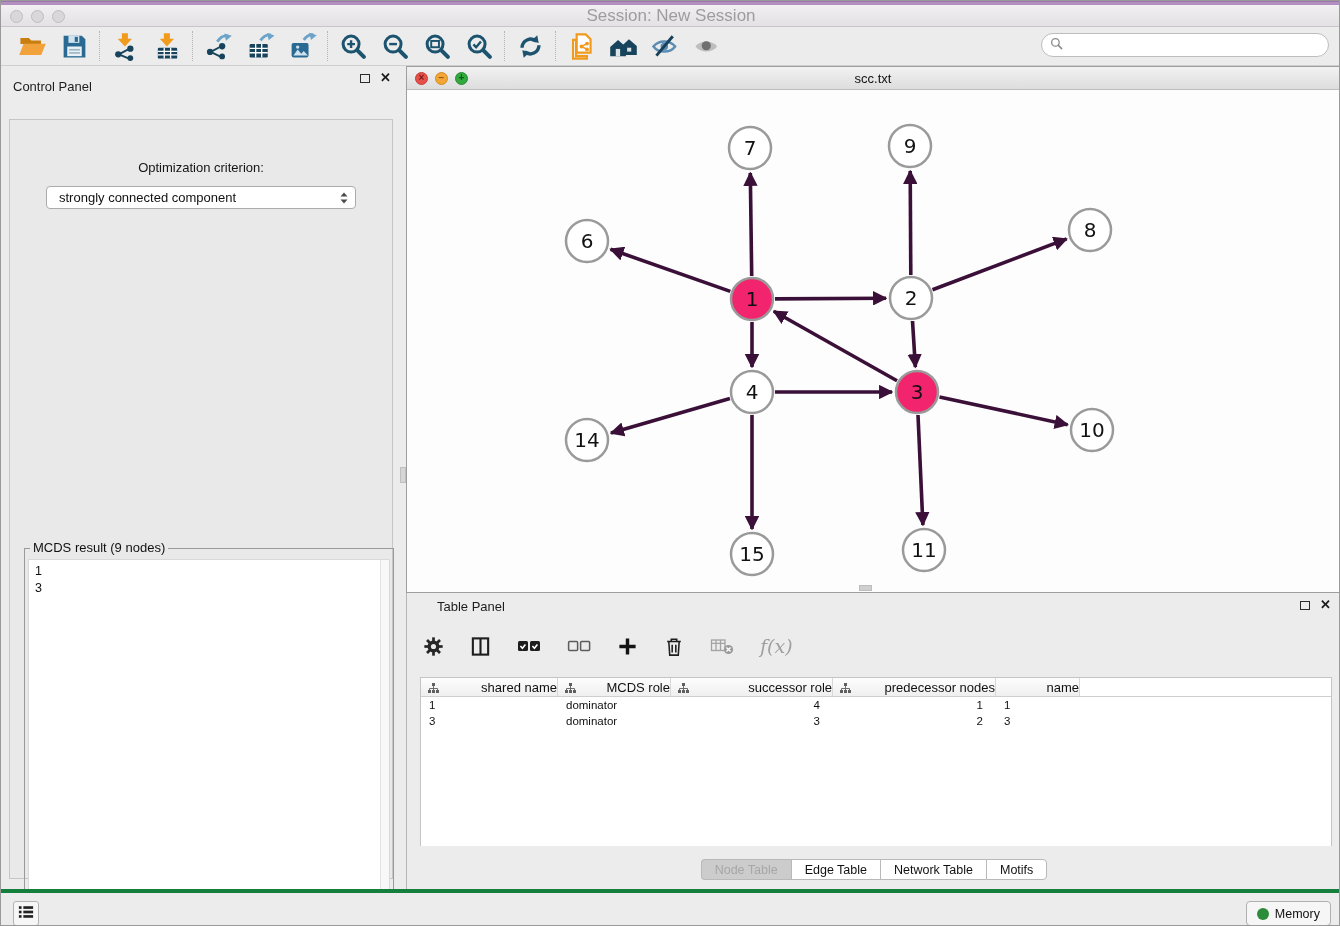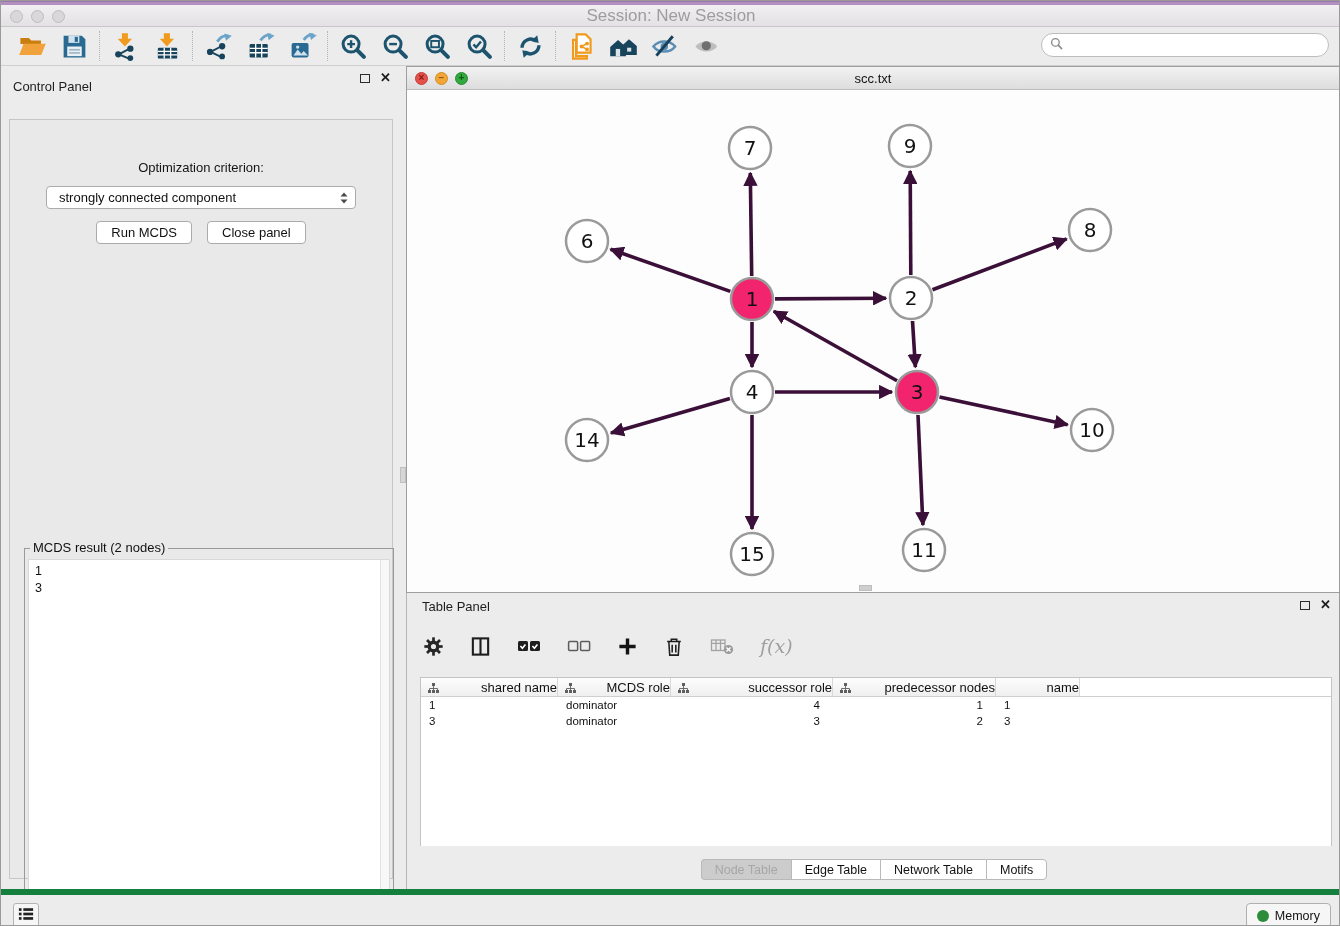--- a/index.html
+++ b/index.html
@@ -75,21 +75,21 @@
   .net-title{position:absolute;left:0;top:4px;width:100%;text-align:center;
     font-size:13px;color:#111;}
   .net-canvas{position:absolute;left:0;top:23px;width:932px;height:502px;background:#fdfdfd;}
   .splitter-h{left:858px;top:584px;width:13px;height:6px;background:#cfcfcf;border:1px solid #bdbdbd;}
   .splitter-v{left:399px;top:466px;width:6px;height:16px;background:#d6d6d6;border:1px solid #c0c0c0;}
 
   
   .table-panel{left:405px;top:592px;width:935px;height:296px;background:#ececec;
     border-left:1px solid #b5b5b5;}
   .tp-head{position:absolute;left:0;top:0;width:100%;height:26px;display:flex;align-items:center;}
-  .tp-title{margin-left:15px;font-size:13px;color:#1d1d1d;}
+  .tp-title{margin-left:30px;font-size:13px;color:#1d1d1d;}
   .tp-toolbar{position:absolute;left:16px;top:34px;height:38px;display:flex;
     align-items:center;gap:26px;}
   .tp-toolbar .ic{display:flex;align-items:center;justify-content:center;}
   .fx{font-family:"DejaVu Serif",serif;font-style:italic;color:#9e9e9e;font-size:19px;}
   .ntable{position:absolute;left:13px;top:84px;width:912px;height:169px;background:#fff;
     border:1px solid #c4c4c4;border-bottom:none;}
   .thead{display:flex;height:19px;border-bottom:1px solid #cfcfcf;}
   .th{position:relative;height:100%;background:linear-gradient(#fdfdfd,#efefef);
     border-right:1px solid #d8d8d8;font-size:13px;color:#111;
     display:flex;align-items:center;justify-content:flex-end;}
@@ -97,21 +97,21 @@
   .trow{display:flex;height:16px;font-size:11.5px;color:#111;align-items:center;}
   .td{height:100%;display:flex;align-items:center;}
   .td.l{justify-content:flex-start;padding-left:8px;}
   .td.r{justify-content:flex-end;padding-right:13px;}
   .tp-tabs{position:absolute;left:0;bottom:9px;width:100%;display:flex;justify-content:center;}
   .tp-tabs .seg{height:21px;font-size:12.5px;}
   .tp-tabs .seg.active{background:#cccccc;color:#a7a7a7;}
 
   
   .statusbar{left:0;top:888px;width:1340px;height:38px;background:#ececec;
-    border-top:6px solid #15803d;}
+    border-top:4px solid #15803d;}
   .list-btn{position:absolute;left:12px;top:8px;width:26px;height:25px;background:#f6f6f6;
     border:1px solid #b3b3b3;border-radius:3px;display:flex;align-items:center;justify-content:center;}
   .mem-btn{position:absolute;right:10px;top:8px;height:25px;background:#f6f6f6;
     border:1px solid #b0b0b0;border-radius:4px;display:flex;align-items:center;
     gap:6px;padding:0 10px;font-size:12.5px;color:#111;}
   .mem-dot{width:12px;height:12px;border-radius:50%;background:#2d8c3c;}
 </style>
 </head>
 <body>
 
@@ -294,26 +294,22 @@
       <div class="opt-label">Optimization criterion:</div>
       <div class="dropdown">
         <span>strongly connected component</span>
         <span class="dd-step">
           <svg width="12" height="16" viewBox="0 0 12 16">
               <path d="M2.5 6.5 6 2.5l3.5 4z" fill="#4a4a4a"></path>
               <path d="M2.5 9.5 6 13.5l3.5-4z" fill="#4a4a4a"></path>
             </svg>
         </span>
       </div>
-      <div class="btn-row">
-        <div class="pbtn">Run MCDS</div>
-        <div class="pbtn">Close panel</div>
-      </div>
       <div class="result-group">
-        <div class="result-legend">MCDS result (2 nodes)</div>
+        <div class="result-legend">MCDS result (9 nodes)</div>
         <div class="result-area">
           <div>1</div>
           <div>3</div>
           <div class="result-scroll"></div>
         </div>
       </div>
     </div>
   </div>
 
   <div class="abs net-window">

